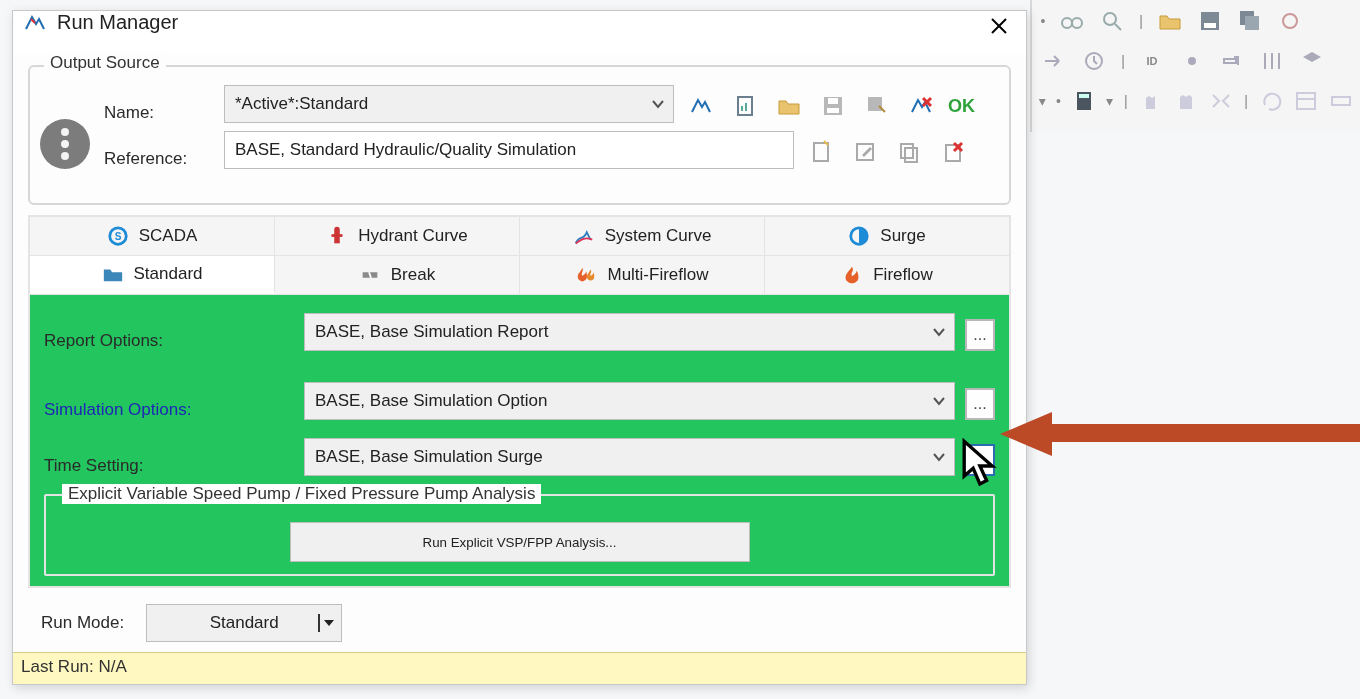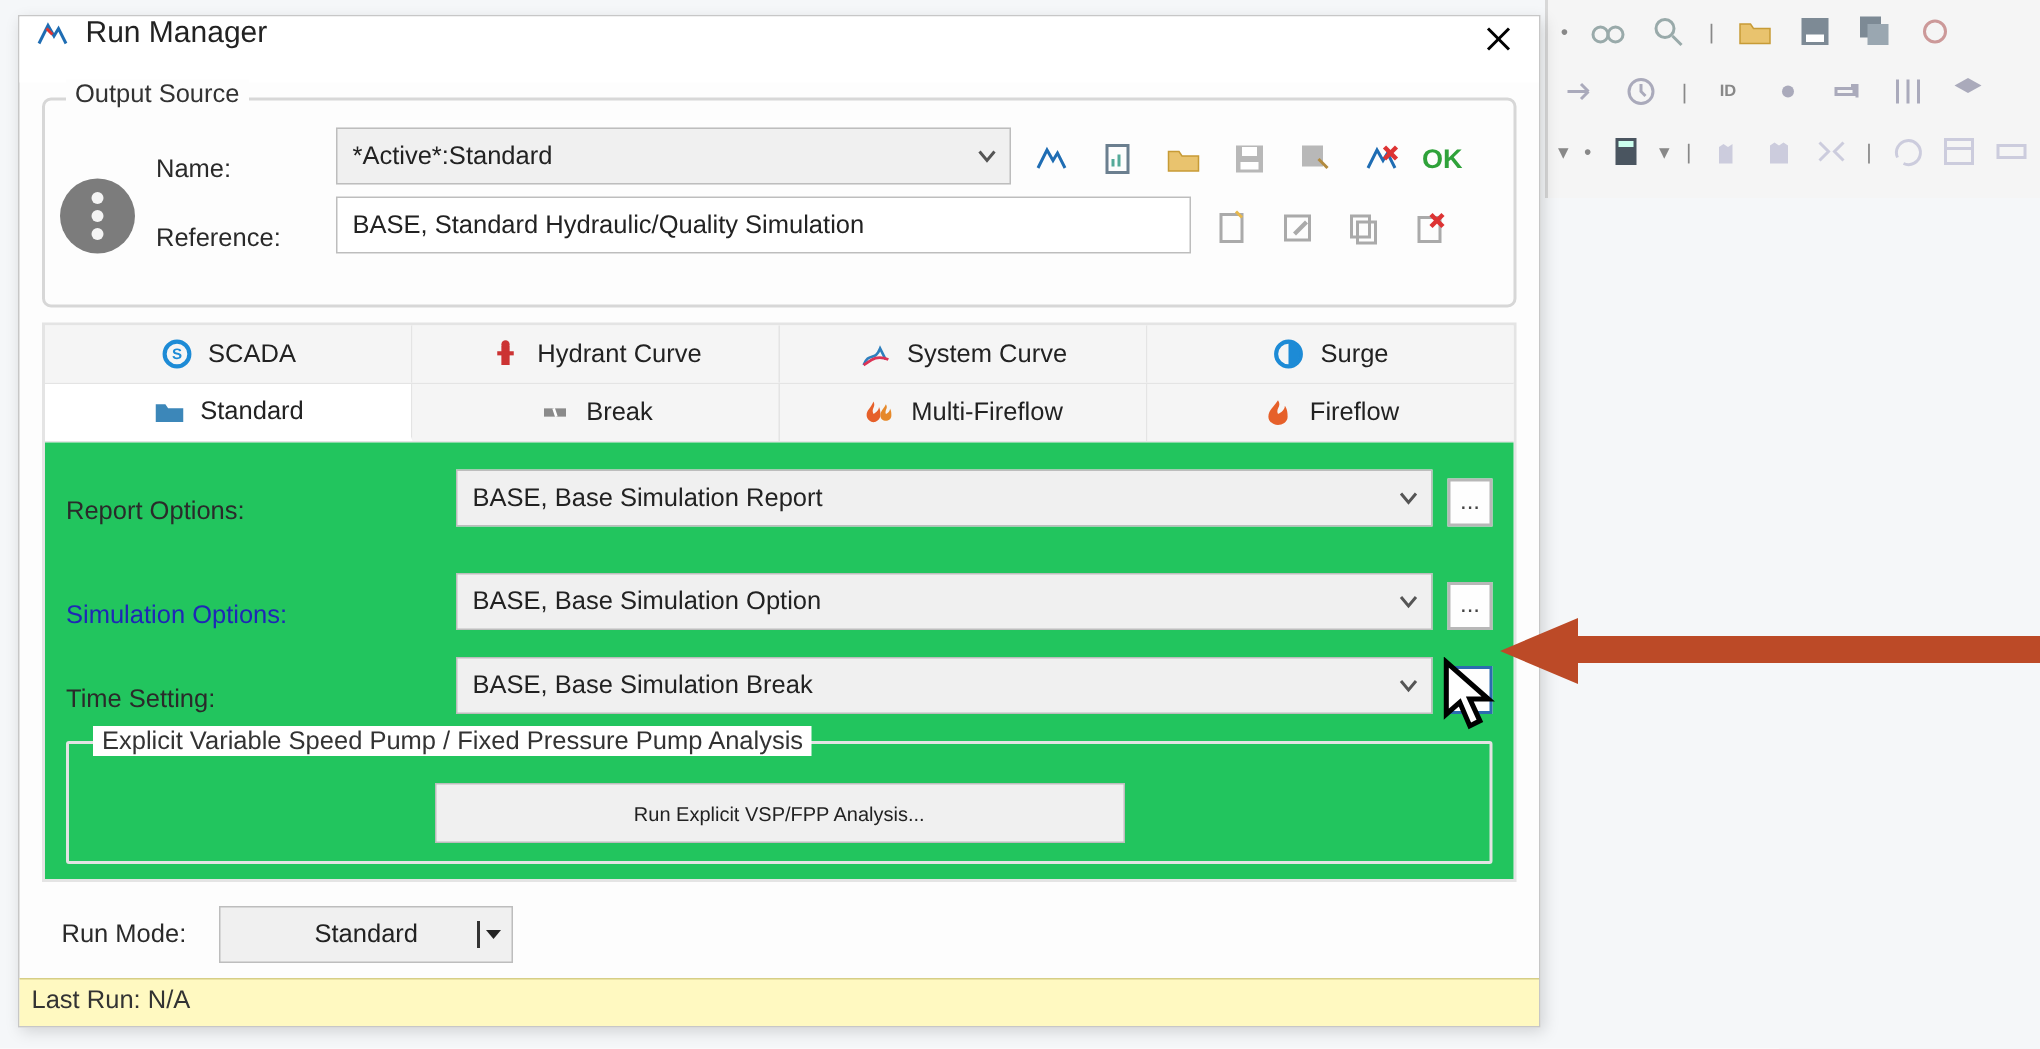--- a/index.html
+++ b/index.html
@@ -573,21 +573,21 @@
           <span>BASE, Base Simulation Option</span>
           <svg class="arrow" width="14" height="14" viewBox="0 0 14 14">
               <path d="M2 4l5 6 5-6" fill="none" stroke="#555" stroke-width="2"></path>
             </svg>
         </div>
         <div class="dots-btn">...</div>
       </div>
       <div class="row">
         <span class="lbl">Time Setting:</span>
         <div class="combo" style="flex:1">
-          <span>BASE, Base Simulation Break</span>
+          <span>BASE, Base Simulation Surge</span>
           <svg class="arrow" width="14" height="14" viewBox="0 0 14 14">
               <path d="M2 4l5 6 5-6" fill="none" stroke="#555" stroke-width="2"></path>
             </svg>
         </div>
         <div class="dots-btn highlight">...</div>
       </div>
 
       <div class="inner-group">
         <span class="ig-label">Explicit Variable Speed Pump / Fixed Pressure Pump Analysis</span>
         <button class="run-btn">Run Explicit VSP/FPP Analysis...</button>

